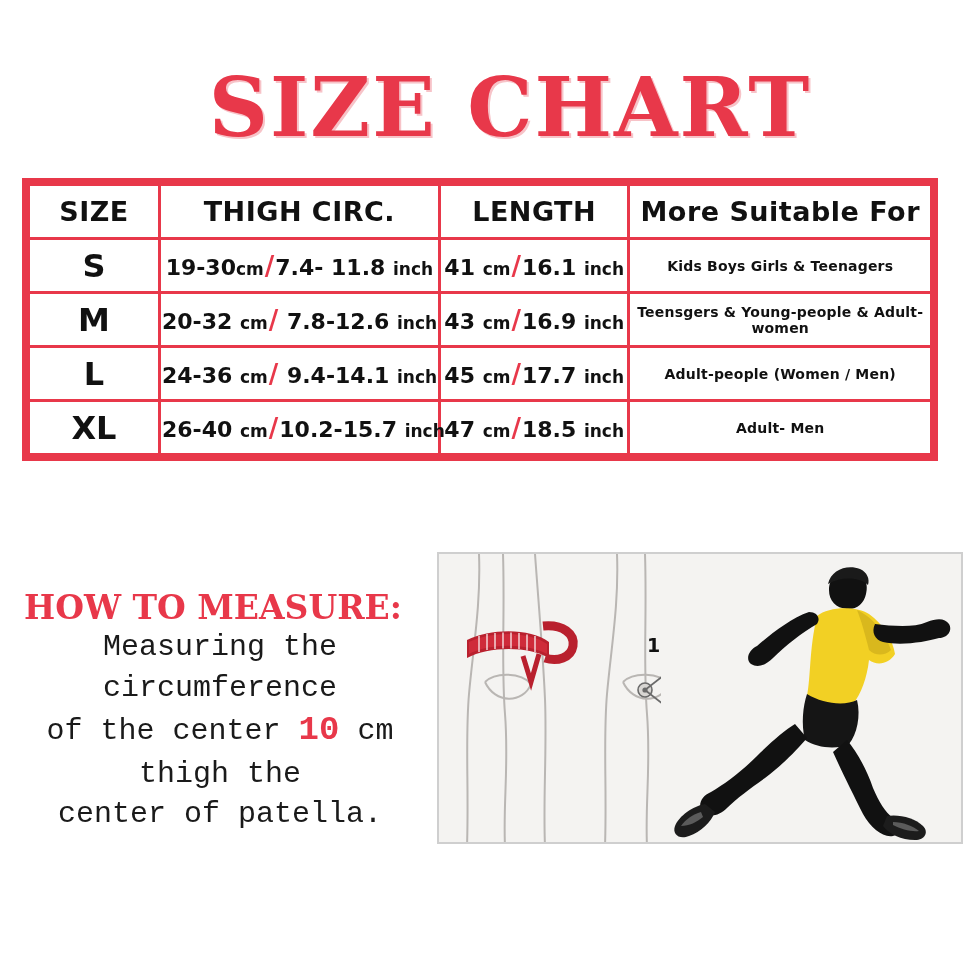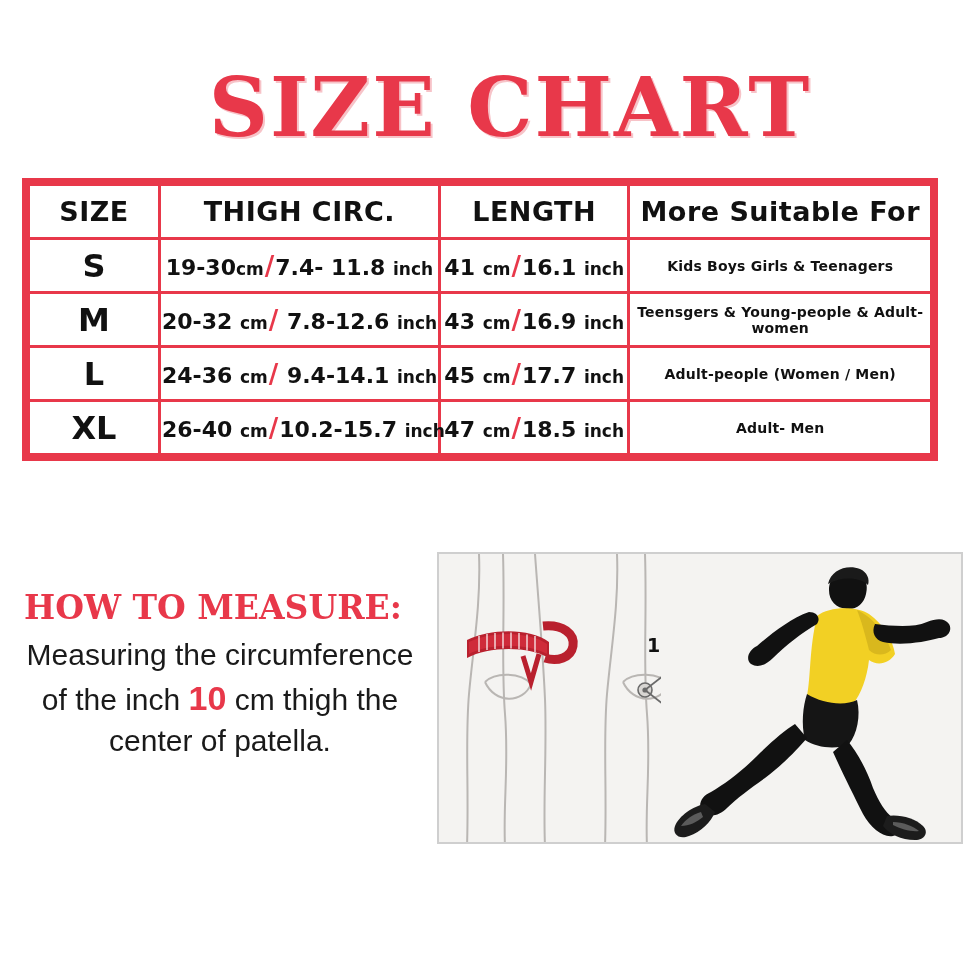--- a/index.html
+++ b/index.html
@@ -98,22 +98,22 @@
   .howto-title {
     color: #e8384a;
     font-family: "DejaVu Serif", serif;
     font-weight: bold;
     font-size: 33px;
     letter-spacing: 0px;
     text-align: left;
     padding-left: 14px;
   }
   .howto-body {
-    margin-top: 8px;
-    font-family: Liberation Sans, sans-serif;
+    margin-top: 0;
+    font-family: Liberation Mono, monospace;
     font-size: 30px;
     line-height: 1.35;
     color: #1a1a1a;
   }
   .howto-body .hl {
     color: #e8384a;
     font-weight: bold;
     font-size: 34px;
   }
 
@@ -189,21 +189,21 @@
       </tbody>
     </table>
   </div>
 
   <div class="lower">
 
     <div class="howto">
       <div class="howto-title">HOW TO MEASURE:</div>
       <div class="howto-body">
         <span>Measuring the circumference</span><br>
-        <span>of the inch </span><span class="hl">10</span><span> cm thigh the</span><br>
+        <span>of the center </span><span class="hl">10</span><span> cm thigh the</span><br>
         <span>center of patella.</span>
       </div>
     </div>
 
     <div class="panel">
 
       <svg class="legs" width="300" height="292" viewBox="0 0 300 292">
         <rect x="0" y="0" width="300" height="292" fill="#f4f3f1"></rect>
         <g fill="none" stroke="#b9b6b3" stroke-width="2">
 

